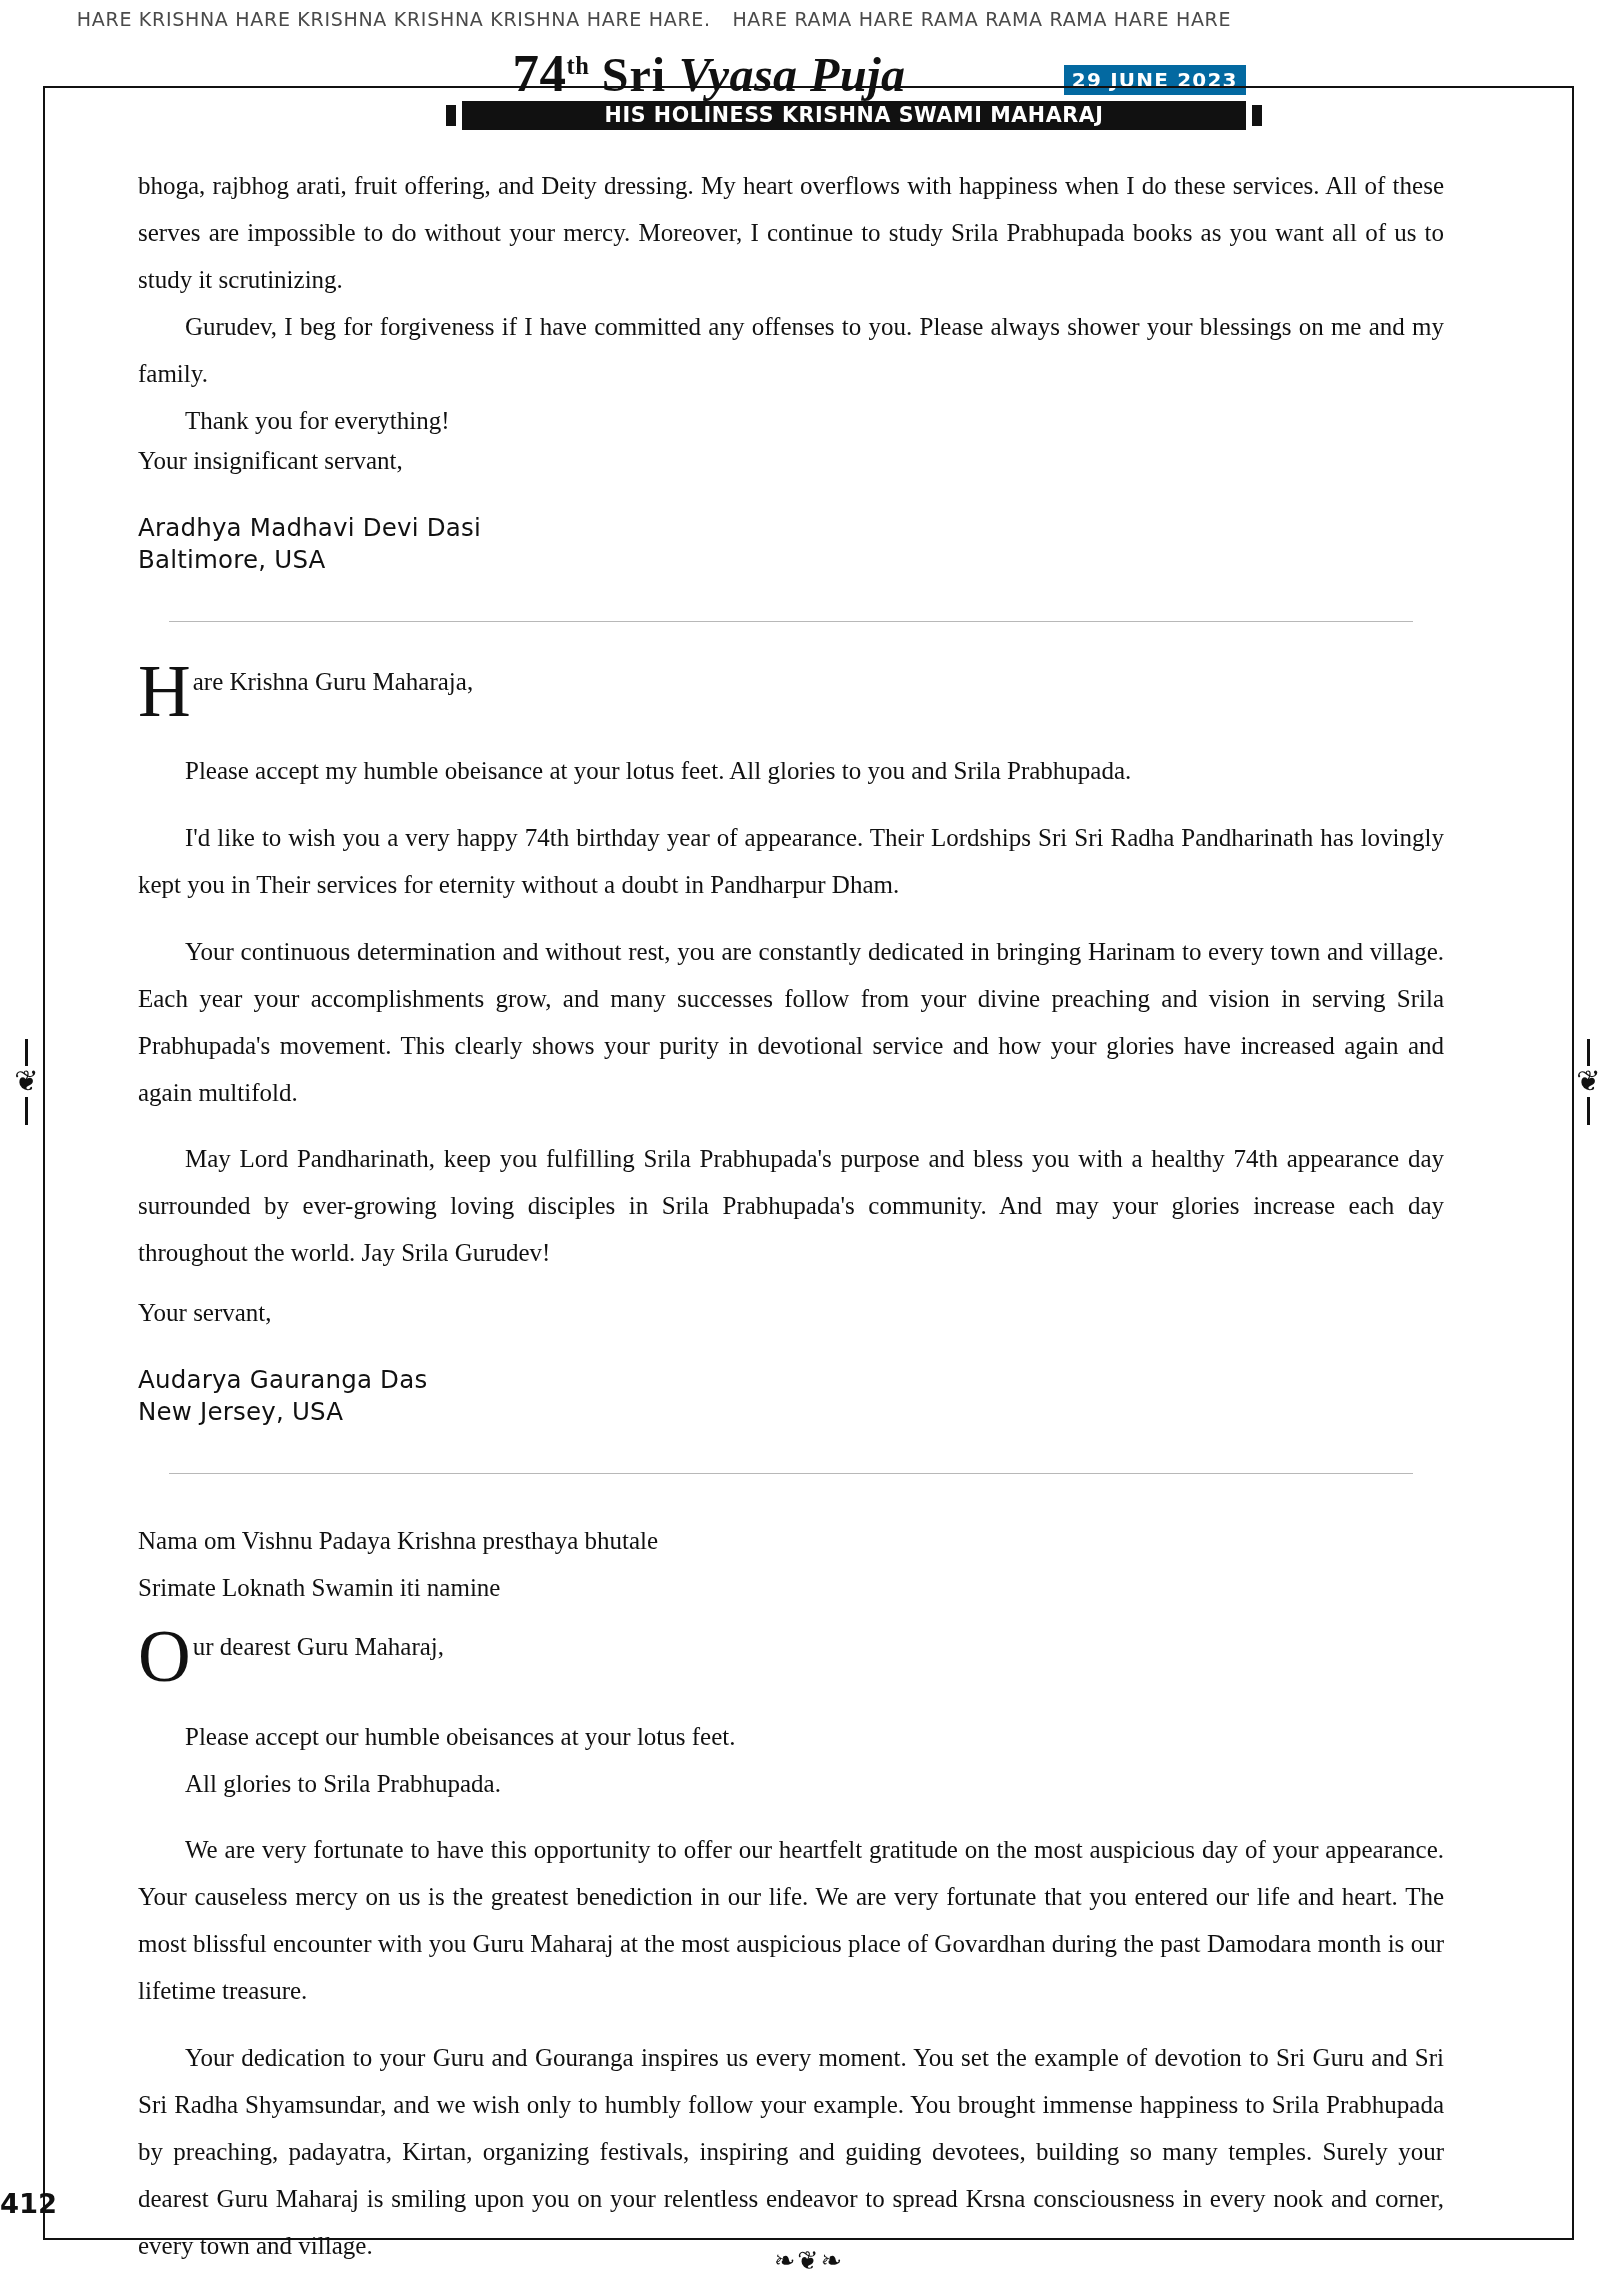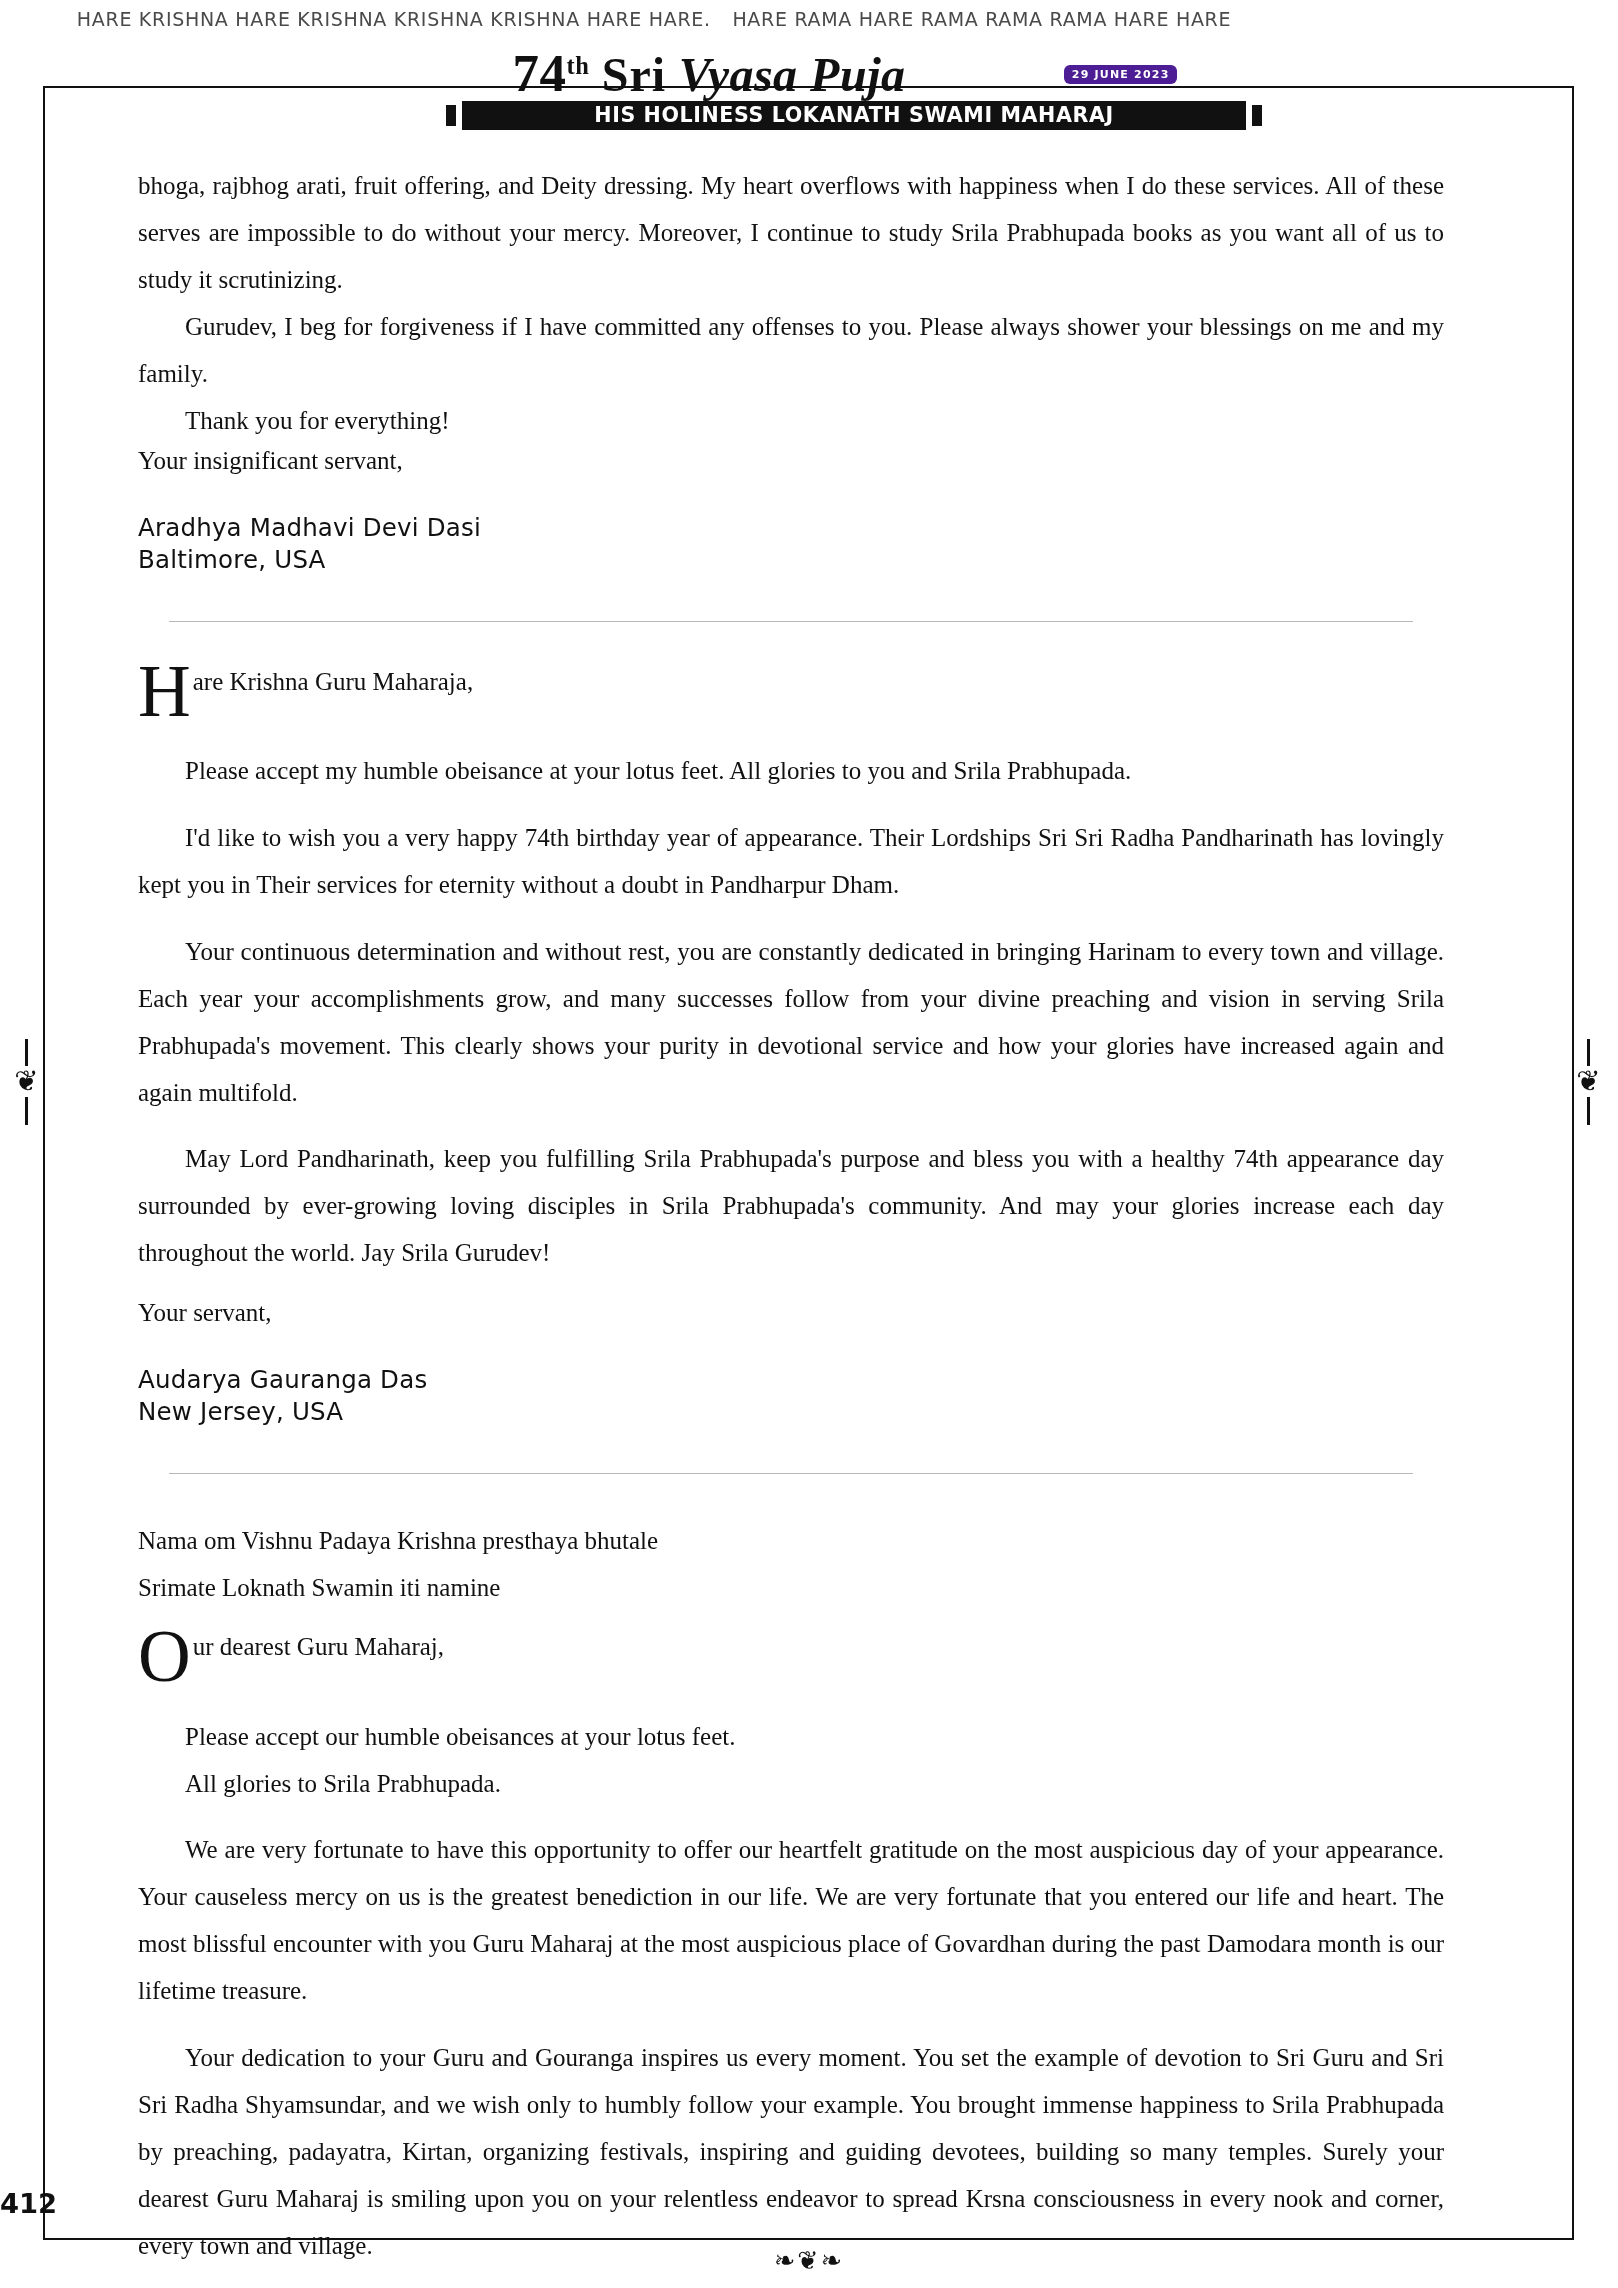--- a/index.html
+++ b/index.html
@@ -60,28 +60,27 @@
     letter-spacing: 1px;
   }
   .vyasa-title .vyasa {
     font-style: italic;
     letter-spacing: 0.5px;
   }
   .date-badge {
     position: absolute;
     top: 65px;
     left: 1064px;
-    background: #4c1d95;
+    background: #0369a1;
     color: #fff;
     font-family: "DejaVu Sans", sans-serif;
     font-weight: bold;
-    font-size: 11px;
+    font-size: 20px;
     letter-spacing: 1.2px;
     padding: 2.9px 7.8px 2.9px 7.8px;
-    border-radius: 6px;
   }
   .holiness-bar {
     position: absolute;
     top: 101px;
     left: 462px;
     width: 784px;
     height: 29px;
     background: #111;
     color: #fff;
     text-align: center;
@@ -234,21 +233,21 @@
 <div class="title-block">
   <span class="vyasa-title">
     <span class="num">74</span><span class="sup">th</span>
     <span class="sri">Sri</span>
     <span class="vyasa">Vyasa Puja</span>
   </span>
 </div>
 
 <div class="date-badge">29 JUNE 2023</div>
 
-<div class="holiness-bar">HIS HOLINESS LOKANATH SWAMI MAHARAJ</div>
+<div class="holiness-bar">HIS HOLINESS KRISHNA SWAMI MAHARAJ</div>
 
 <div class="page-frame"></div>
 
 <div class="ornament orn-left">
   <span class="bar"></span>
   <span class="flower">❦</span>
   <span class="bar"></span>
 </div>
 <div class="ornament orn-right">
   <span class="bar"></span>

